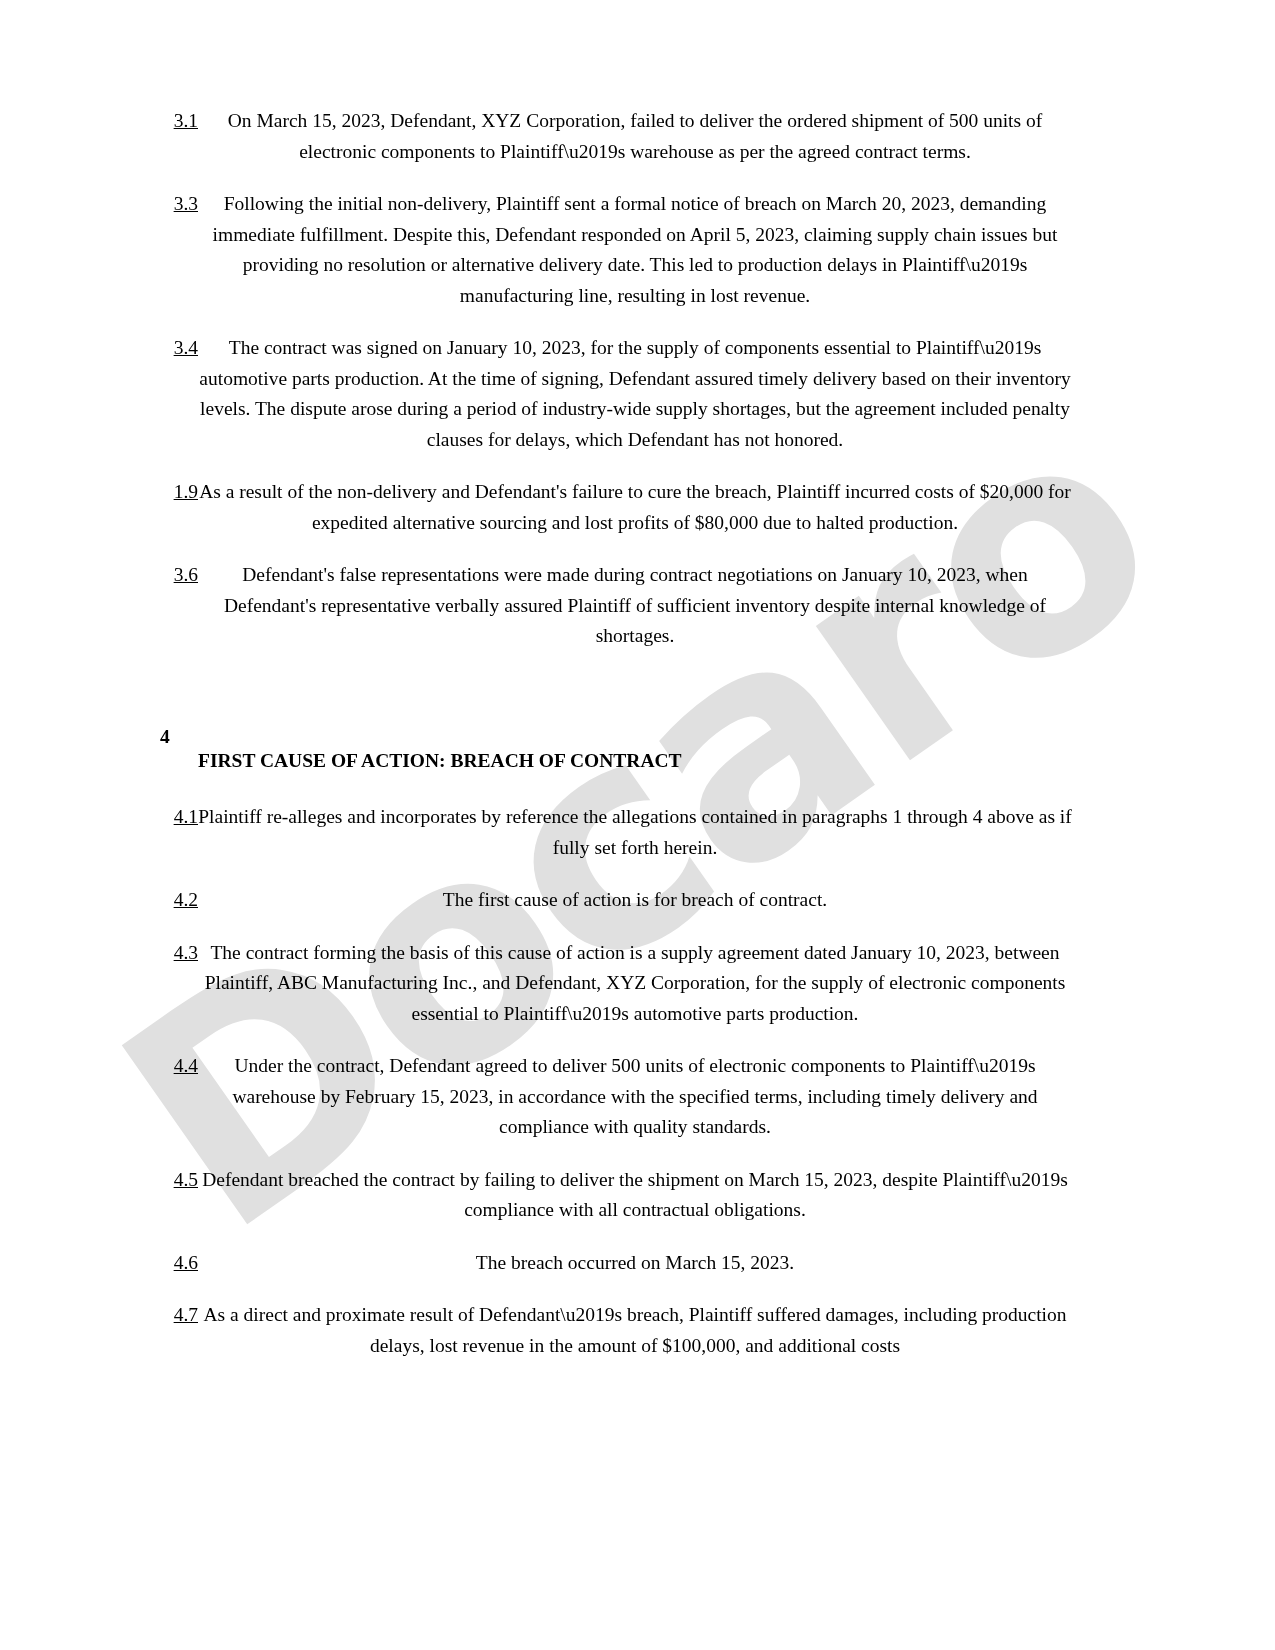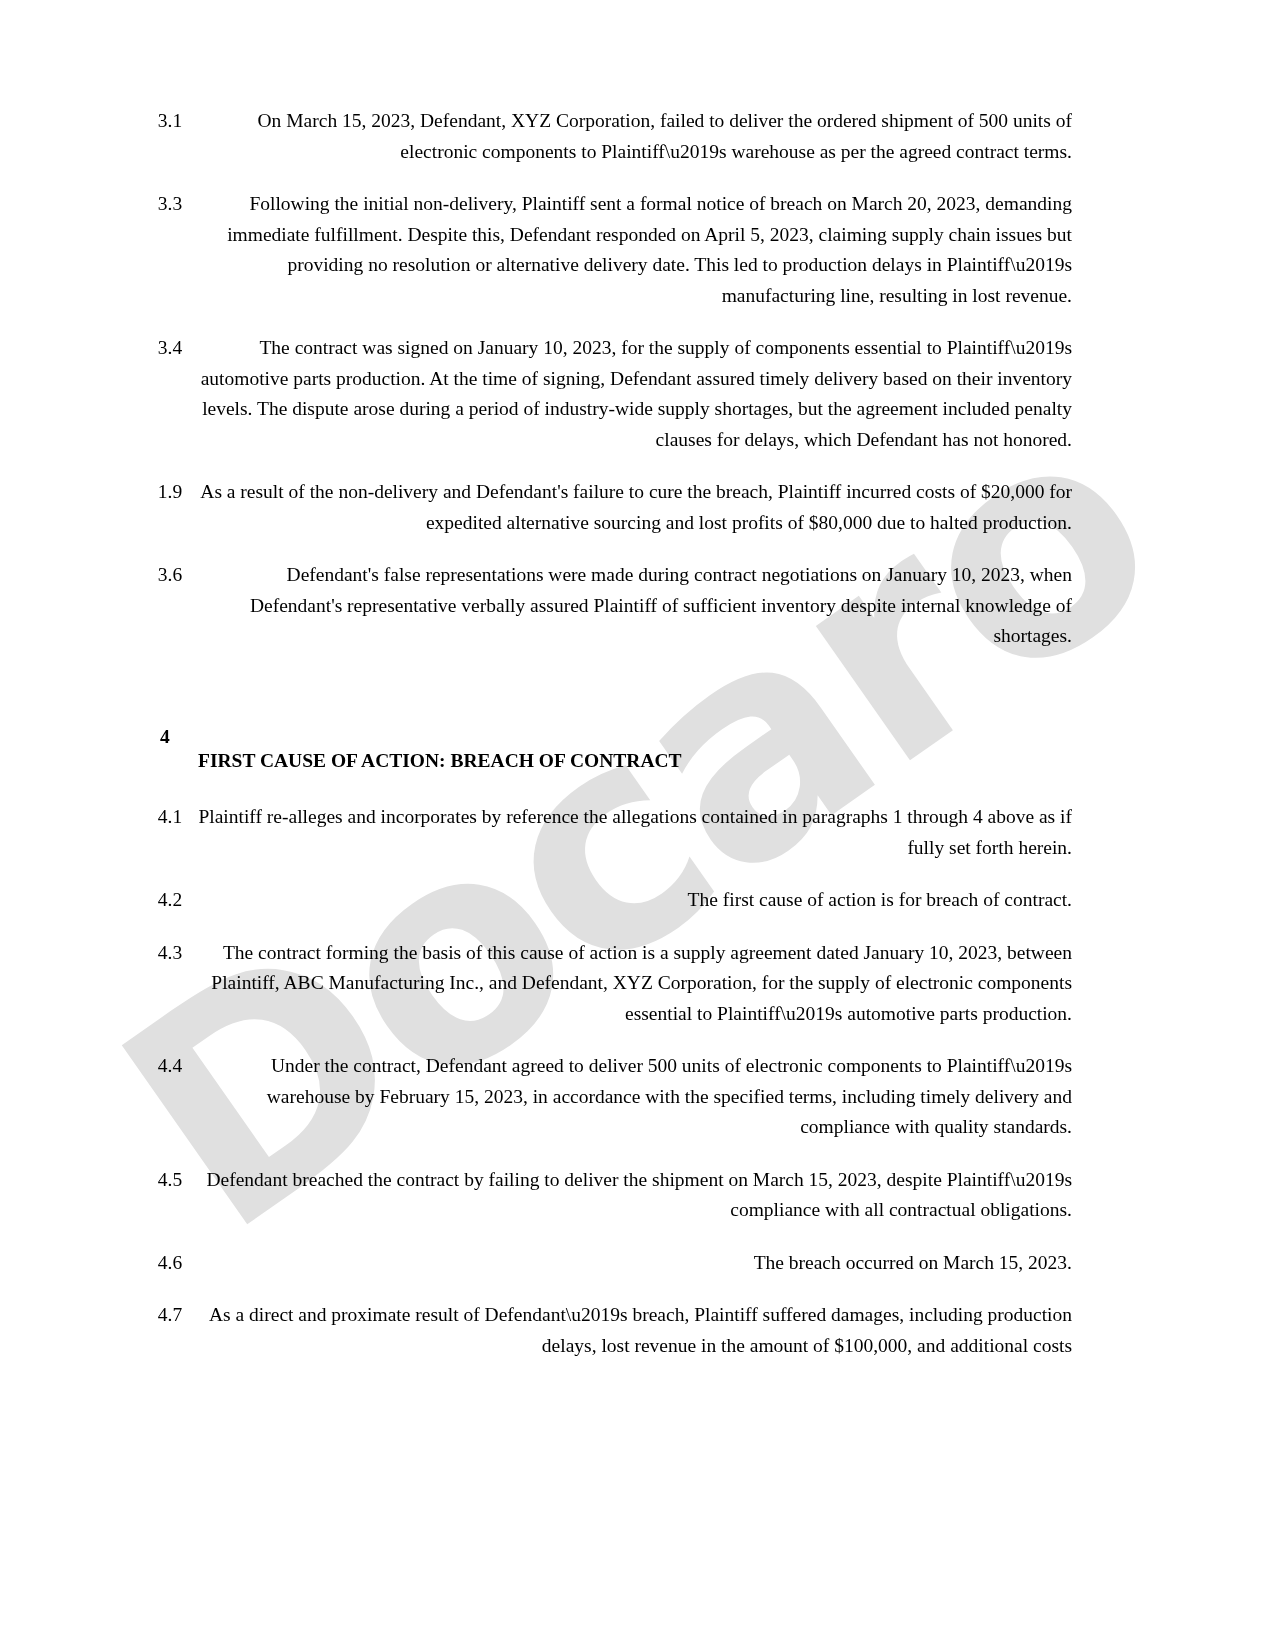--- a/index.html
+++ b/index.html
@@ -53,25 +53,26 @@
   }
   .para {
     display: flex;
     align-items: flex-start;
     margin-bottom: 22px;
     font-size: 19.5px;
     line-height: 30.5px;
   }
   .para .num {
     flex: 0 0 56px;
-    text-align: center;
+    text-align: right;
+    text-decoration: underline;
   }
   .para .body {
     flex: 1 1 auto;
-    text-align: right;
+    text-align: center;
   }
   .heading {
     display: flex;
     align-items: flex-start;
     margin-top: 70px;
     margin-bottom: 26px;
     font-size: 19.5px;
     line-height: 30.5px;
     font-weight: 700;
   }

